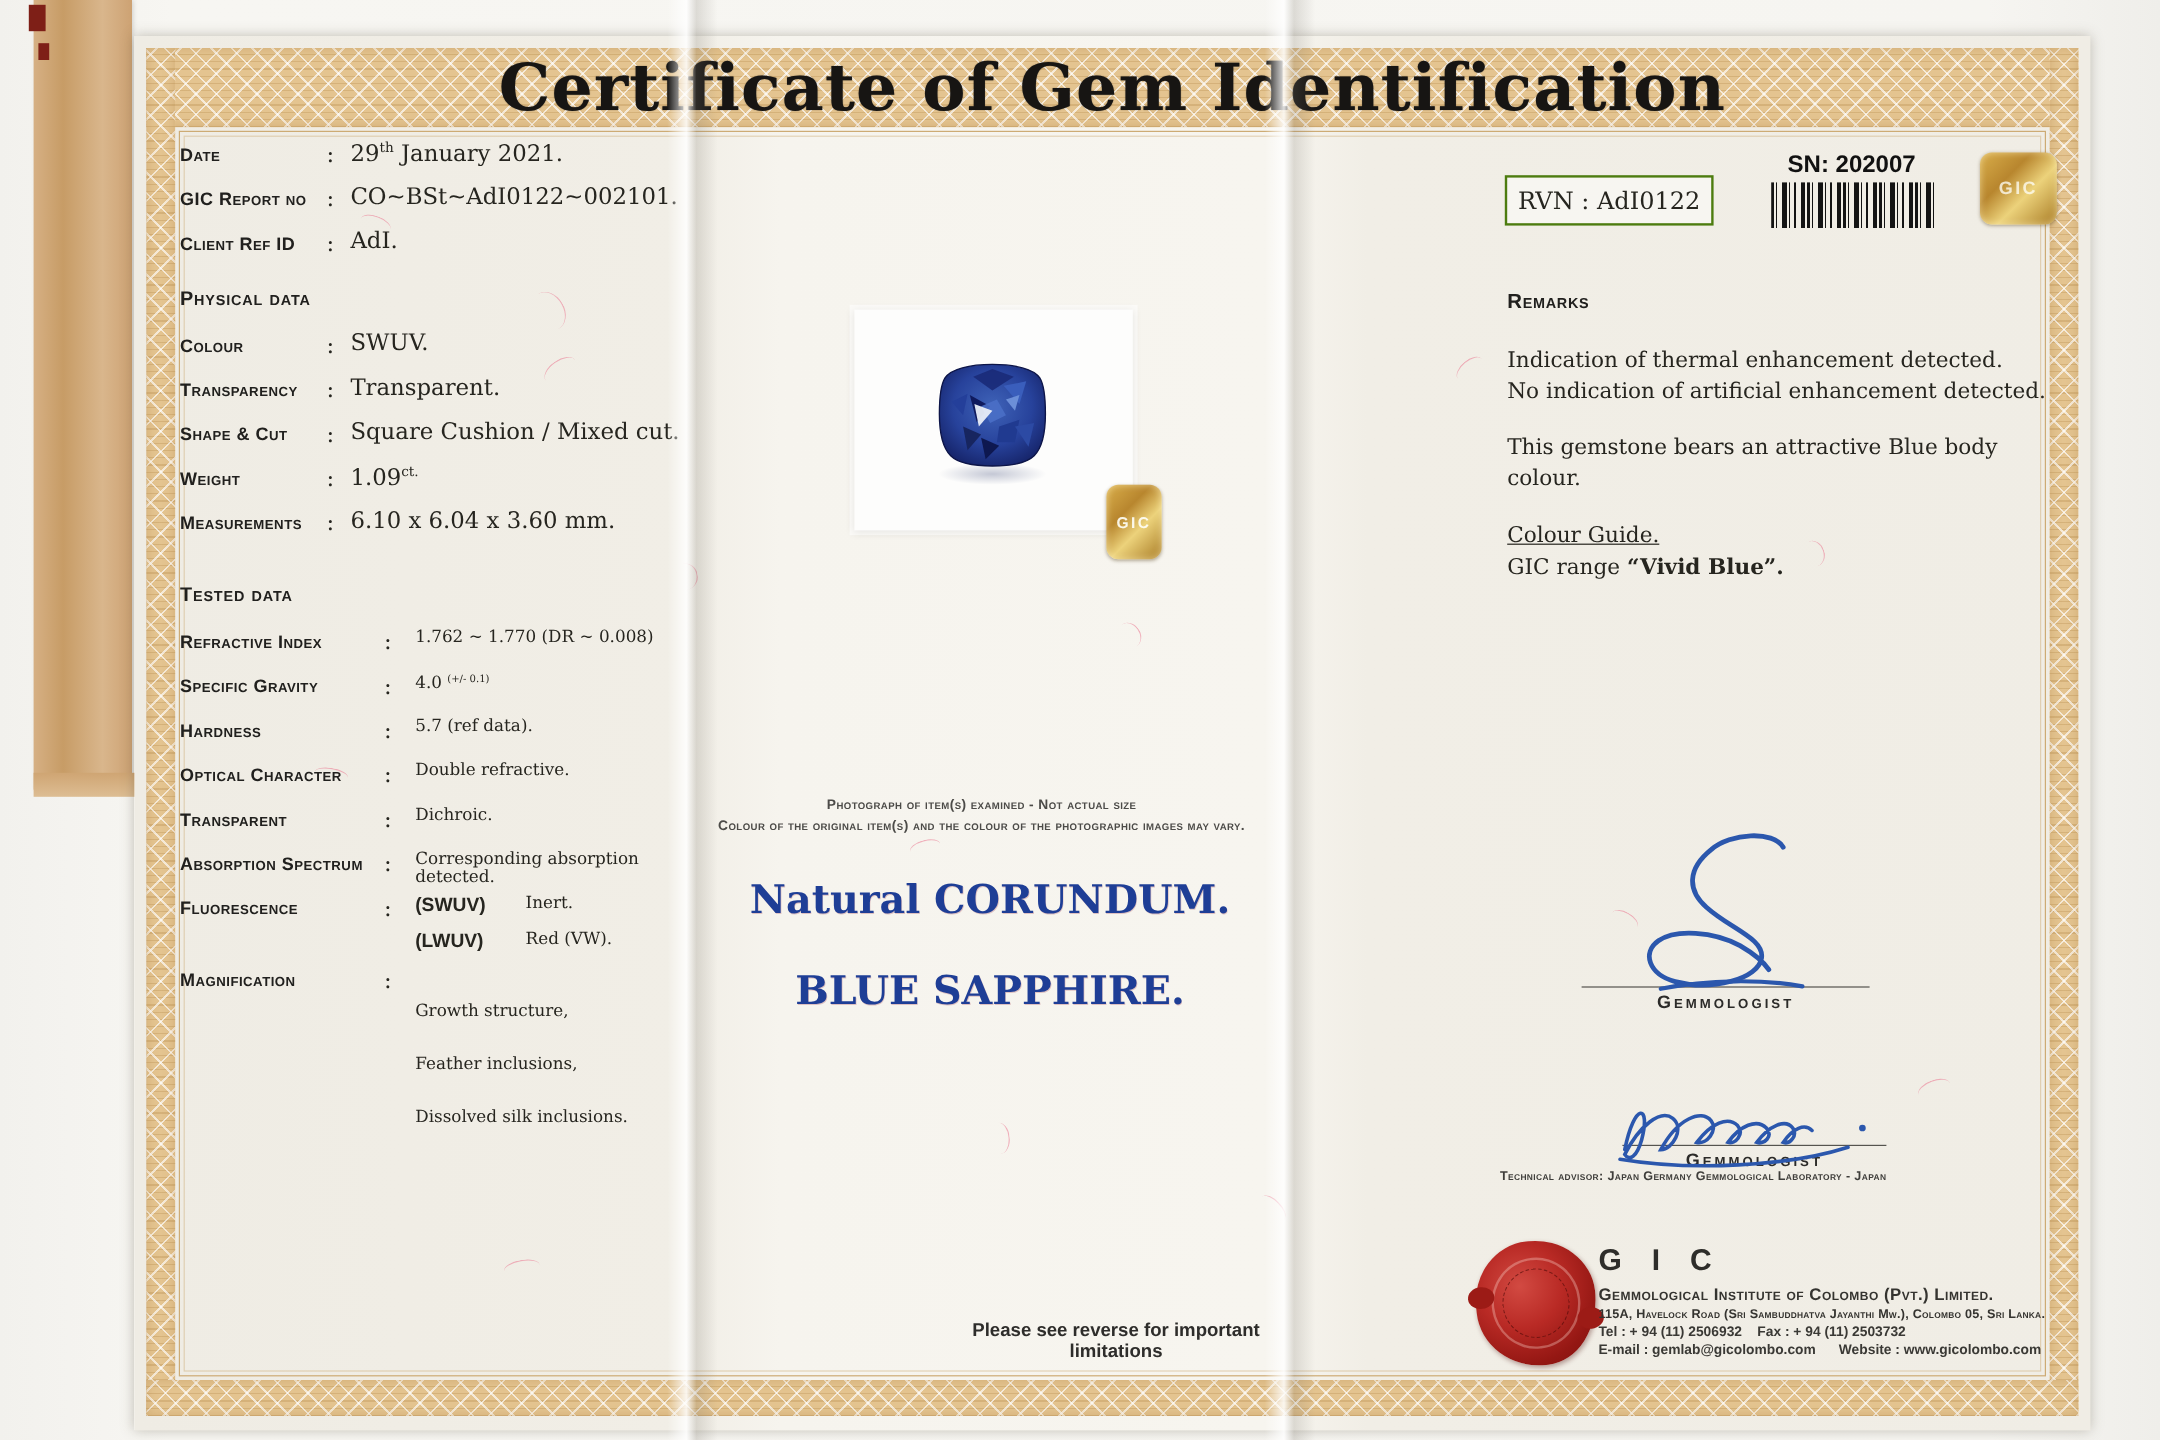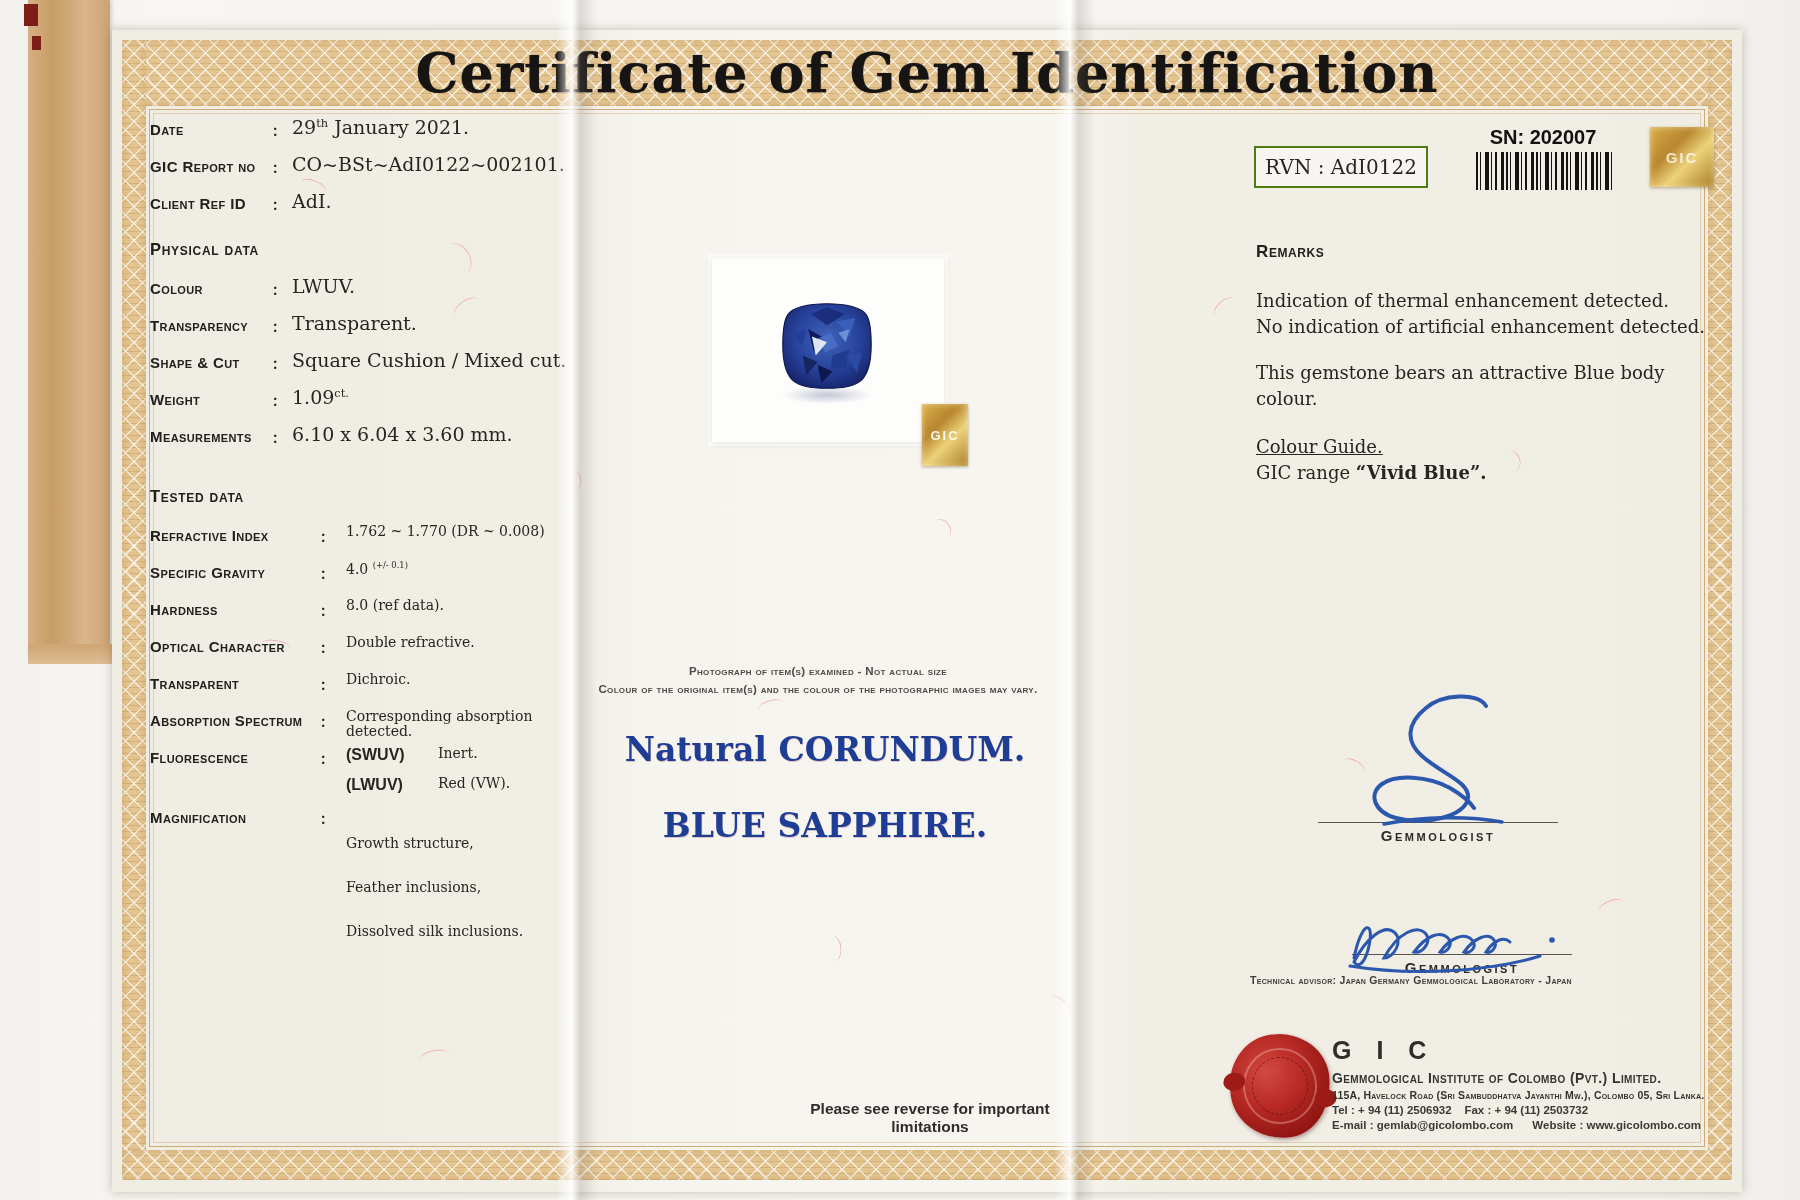--- a/index.html
+++ b/index.html
@@ -65,21 +65,21 @@
 
   
   .photo-card{position:absolute;left:712px;top:258px;width:232px;height:184px;background:#fdfdfc;
     box-shadow:0 0 0 4px rgba(255,255,255,.55),0 1px 6px rgba(60,55,45,.25);}
   .gem-wrap{position:absolute;left:68px;top:40px;width:94px;height:96px;}
   .gem-shadow{position:absolute;left:70px;top:128px;width:90px;height:18px;border-radius:50%;
     background:radial-gradient(closest-side,rgba(90,100,140,.35),rgba(90,100,140,0));}
   .holo{background:linear-gradient(135deg,#d9ae4b 0%,#b8862e 35%,#ecd27b 60%,#a97c26 100%);
     box-shadow:0 1px 3px rgba(80,60,20,.4), inset 0 0 6px rgba(255,240,190,.6);
     display:flex;align-items:center;justify-content:center;
-    font-family:"Liberation Sans",sans-serif;font-weight:bold;color:rgba(255,255,250,.9);}
+    font-family:"Liberation Sans",sans-serif;font-weight:bold;color:rgba(255,255,250,.9);border-radius:10px;}
   .holo-photo{position:absolute;left:922px;top:404px;width:46px;height:62px;font-size:13px;letter-spacing:2px;}
   .holo-top{position:absolute;right:86px;top:127px;width:64px;height:60px;font-size:15px;letter-spacing:2px;color:rgba(255,255,250,.75);}
   .photo-caption{position:absolute;left:578px;top:663px;width:480px;text-align:center;
     font-variant:small-caps;font-weight:600;color:#4c4b48;font-size:11.5px;letter-spacing:.35px;line-height:1.55;}
   .ident{position:absolute;left:575px;width:500px;text-align:center;
     font-family:"DejaVu Serif",serif;font-weight:bold;font-size:33px;color:#1e3e96;
     text-shadow:.5px .5px 0 rgba(150,40,60,.25);}
   .ident-1{top:730px;}
   .ident-2{top:806px;}
   .reverse-note{position:absolute;left:780px;top:1100px;width:300px;text-align:center;
@@ -181,21 +181,21 @@
       <span class="lbl">Client Ref ID</span>
       <span class="colon">:</span>
       <span class="val"><span>AdI.</span></span>
     </div>
 
     <div class="section-title gap-a">Physical data</div>
 
     <div class="row">
       <span class="lbl">Colour</span>
       <span class="colon">:</span>
-      <span class="val">LWUV.</span>
+      <span class="val">SWUV.</span>
     </div>
     <div class="row">
       <span class="lbl">Transparency</span>
       <span class="colon">:</span>
       <span class="val">Transparent.</span>
     </div>
     <div class="row">
       <span class="lbl">Shape &amp; Cut</span>
       <span class="colon">:</span>
       <span class="val">Square Cushion / Mixed cut.</span>
@@ -219,21 +219,21 @@
       <span class="val">1.762 ~ 1.770 (DR ~ 0.008)</span>
     </div>
     <div class="row tested">
       <span class="lbl">Specific Gravity</span>
       <span class="colon">:</span>
       <span class="val"><span>4.0 </span><sup class="sup">(+/- 0.1)</sup></span>
     </div>
     <div class="row tested">
       <span class="lbl">Hardness</span>
       <span class="colon">:</span>
-      <span class="val">8.0 (ref data).</span>
+      <span class="val">5.7 (ref data).</span>
     </div>
     <div class="row tested">
       <span class="lbl">Optical Character</span>
       <span class="colon">:</span>
       <span class="val">Double refractive.</span>
     </div>
     <div class="row tested">
       <span class="lbl">Transparent</span>
       <span class="colon">:</span>
       <span class="val">Dichroic.</span>

